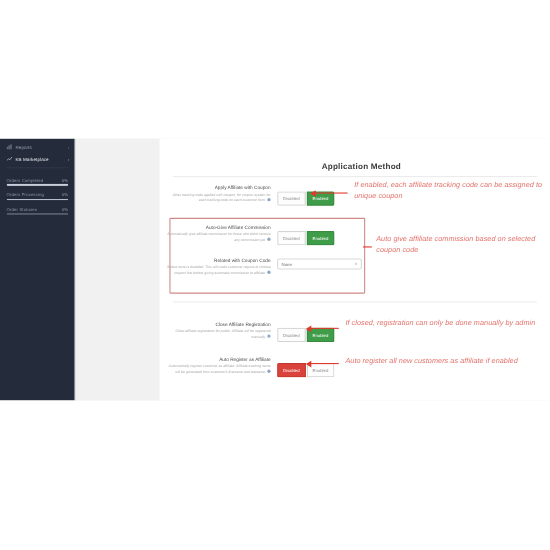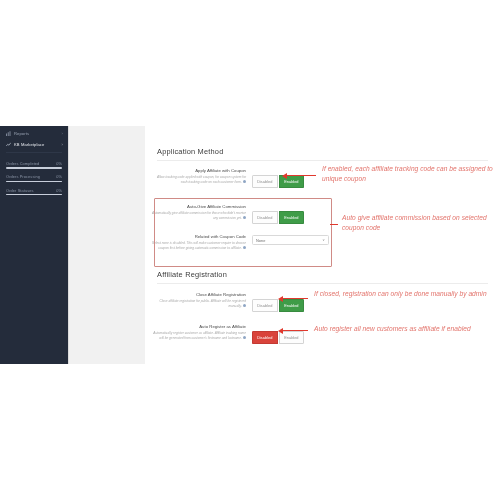--- a/index.html
+++ b/index.html
@@ -45,22 +45,23 @@
     background:#f1f1f1;border-left:1px solid #dcdcdc;border-right:1px solid #e6e6e6;
   }
   .panel{
     position:absolute;left:145px;top:0;width:355px;height:238px;
     background:#ffffff;
   }
 
   
   .section{position:absolute;left:0;width:355px;}
   .sec-title{
-    font-size:7.4px;color:#3b3b3b;font-weight:400;letter-spacing:.2px;
+    font-size:7.4px;color:#3b3b3b;font-weight:700;letter-spacing:.2px;
     padding-left:12px;
+    text-align:center;
   }
   .hr{height:1px;background:#ececec;margin:4px 12px 0 12px;}
 
   .row{
     position:absolute;display:flex;align-items:flex-start;
     width:180px;left:5px;
   }
   .labelcol{
     width:96px;text-align:right;padding-right:6px;flex:0 0 auto;
   }
@@ -226,21 +227,20 @@
           <div class="select">
             <span class="val">None</span>
             <span class="chev">∨</span>
           </div>
         </div>
       </div>
 
       <div class="hl-box" style="left:9px;top:72px;width:176px;height:67px;"></div>
 
       <div class="section" style="top:144px;">
-        <div class="sec-title">Affiliate Registration</div>
         <div class="hr"></div>
       </div>
 
       <div class="row" style="top:166px;">
         <div class="labelcol">
           <span class="row-label">Close Affiliate Registration</span>
           <span class="row-desc"><span>Close affiliate registration for public. Affiliate will be registered manually.</span><span class="help-dot"></span></span>
         </div>
         <div class="ctrlcol">
           <div class="toggle">

